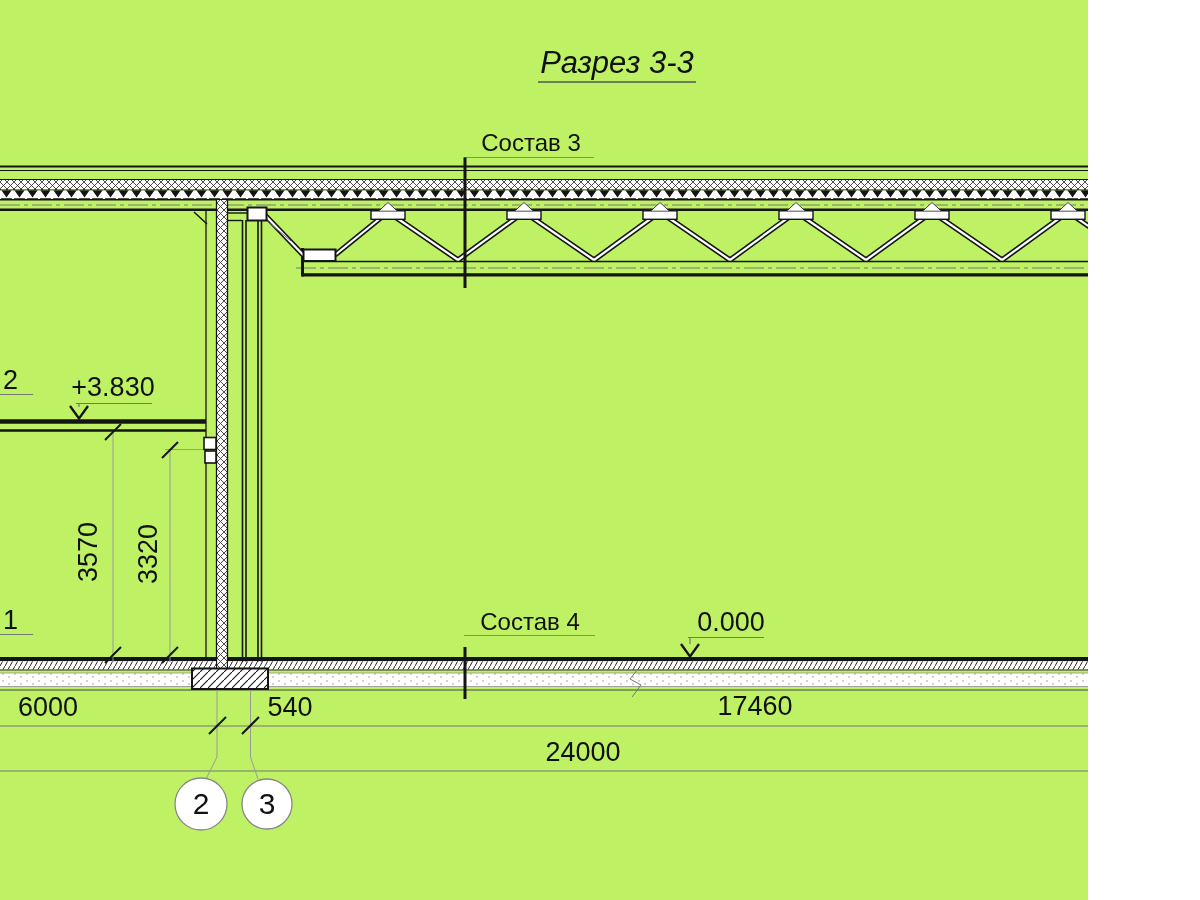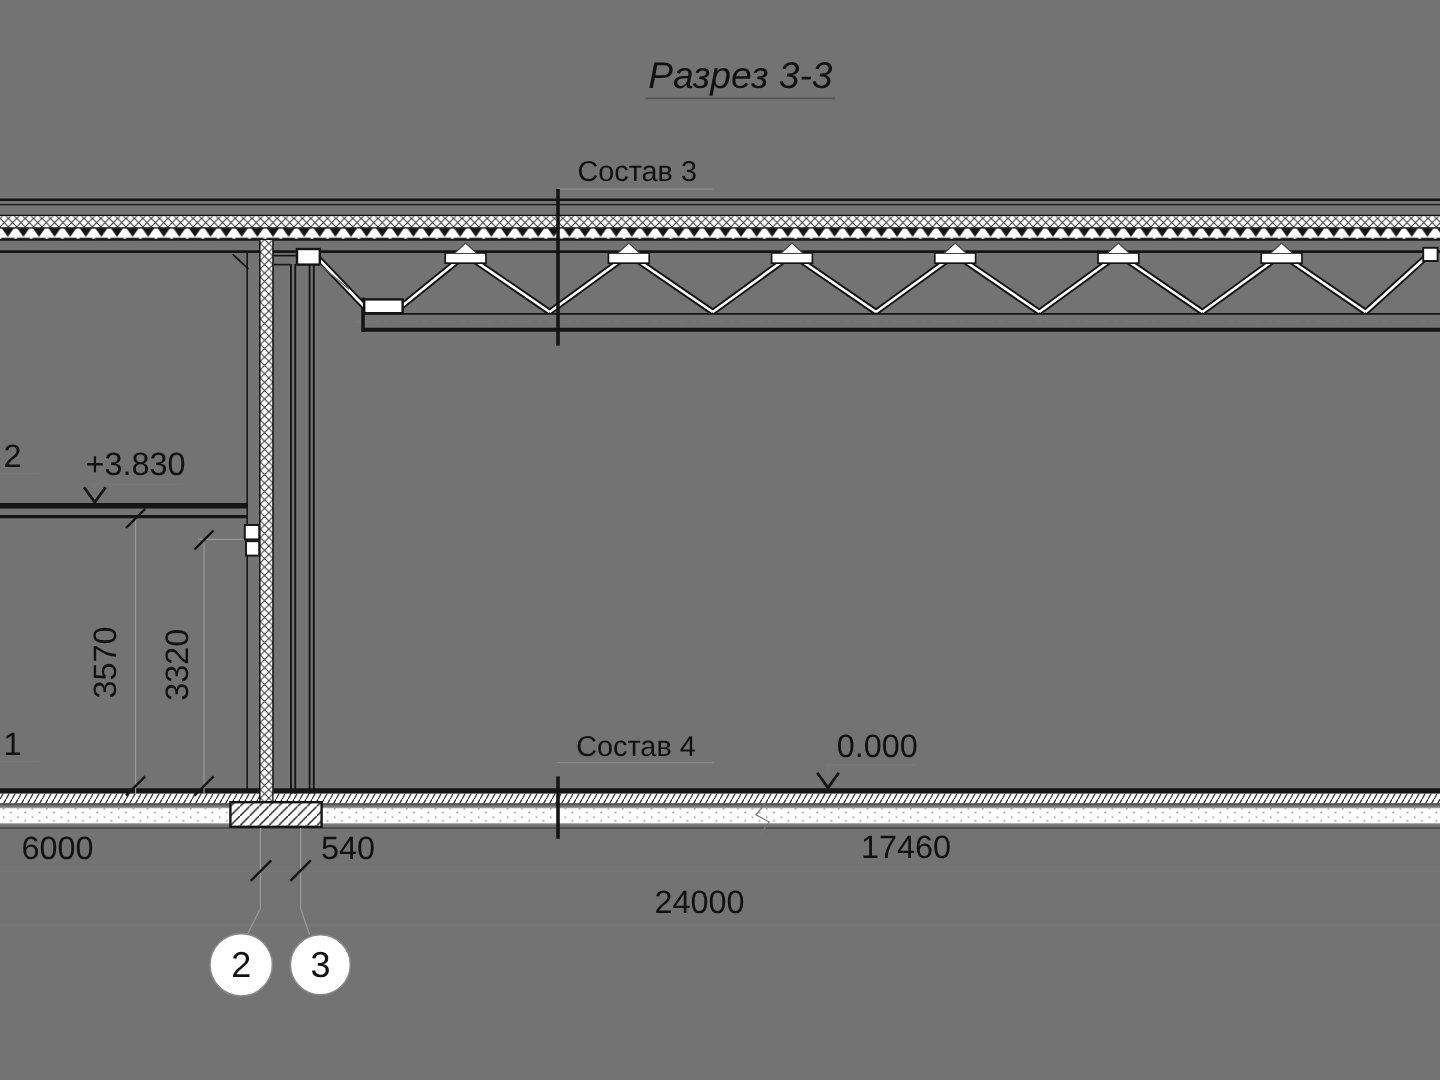--- a/index.html
+++ b/index.html
@@ -1,16 +1,16 @@
 <!DOCTYPE html>
 <html><head>
 <meta charset="utf-8">
 <style>
   html,body{margin:0;padding:0;background:#fff;}
-  #stage{position:relative;width:1200px;height:900px;background:#737373;overflow:hidden;
+  #stage{position:relative;width:1088px;height:900px;background:#bef264;overflow:hidden;
          font-family:"Liberation Sans", sans-serif;}
   svg text{font-family:"Liberation Sans", sans-serif;fill:#111;}
   .dimtxt{font-size:27px;}
   .calltxt{font-size:24px;}
   .bubtxt{font-size:30px;}
   .titletxt{font-size:31px;font-style:italic;}
 </style>
 </head>
 <body>
 

